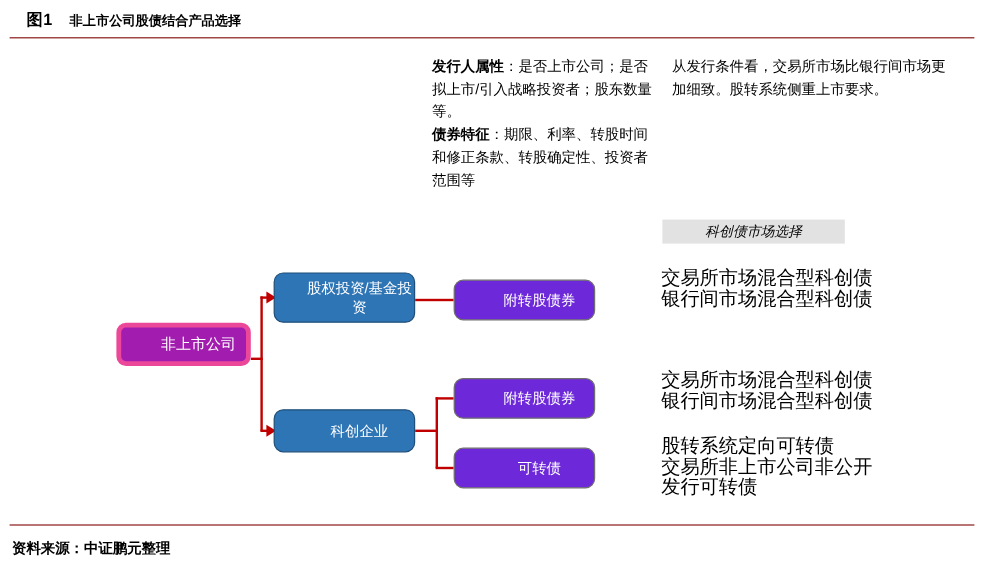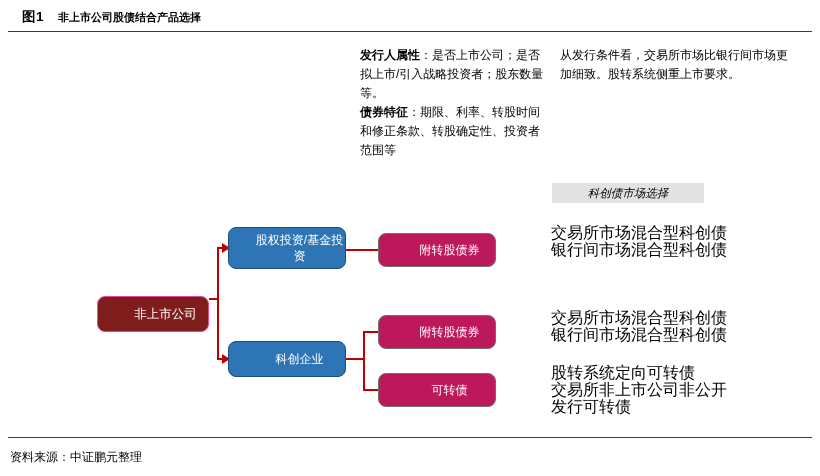--- a/index.html
+++ b/index.html
@@ -55,20 +55,21 @@
     top: 437px;
     width: 804px;
     height: 1px;
     background: #8B1A1A;
   }
   .footer {
     position: absolute;
     left: 10px;
     top: 449px;
     font-size: 12px;
+    font-weight: bold;
   }
 
   
   .note {
     position: absolute;
     font-size: 12px;
     line-height: 19px;
   }
   .note b { font-weight: bold; }
   .note-left {
@@ -105,38 +106,38 @@
     justify-content: center;
     text-align: center;
     color: #ffffff;
     font-size: 12px;
     line-height: 16px;
     box-sizing: border-box;
     z-index: 3;
     padding-left: 25px;
   }
   .box-red {
-    background: #7f1d1d;
-    border: 1px solid #ec4899;
+    background: #a21caf;
+    border: 4px solid #ec4899;
     left: 97px;
-    top: 296px;
+    top: 269px;
     width: 112px;
     height: 36px;
     font-size: 12.5px;
   }
   .box-blue {
     background: #2E75B6;
     border: 1px solid #1F4E79;
     left: 228px;
     width: 118px;
   }
   .box-blue-1 { top: 227px; height: 42px; }
   .box-blue-2 { top: 341px; height: 36px; }
   .box-gray {
-    background: #be185d;
+    background: #6d28d9;
     border: 1px solid #6F6F6F;
     left: 378px;
     width: 118px;
     height: 34px;
   }
   .box-gray-1 { top: 233px; }
   .box-gray-2 { top: 315px; }
   .box-gray-3 { top: 373px; }
 
   

